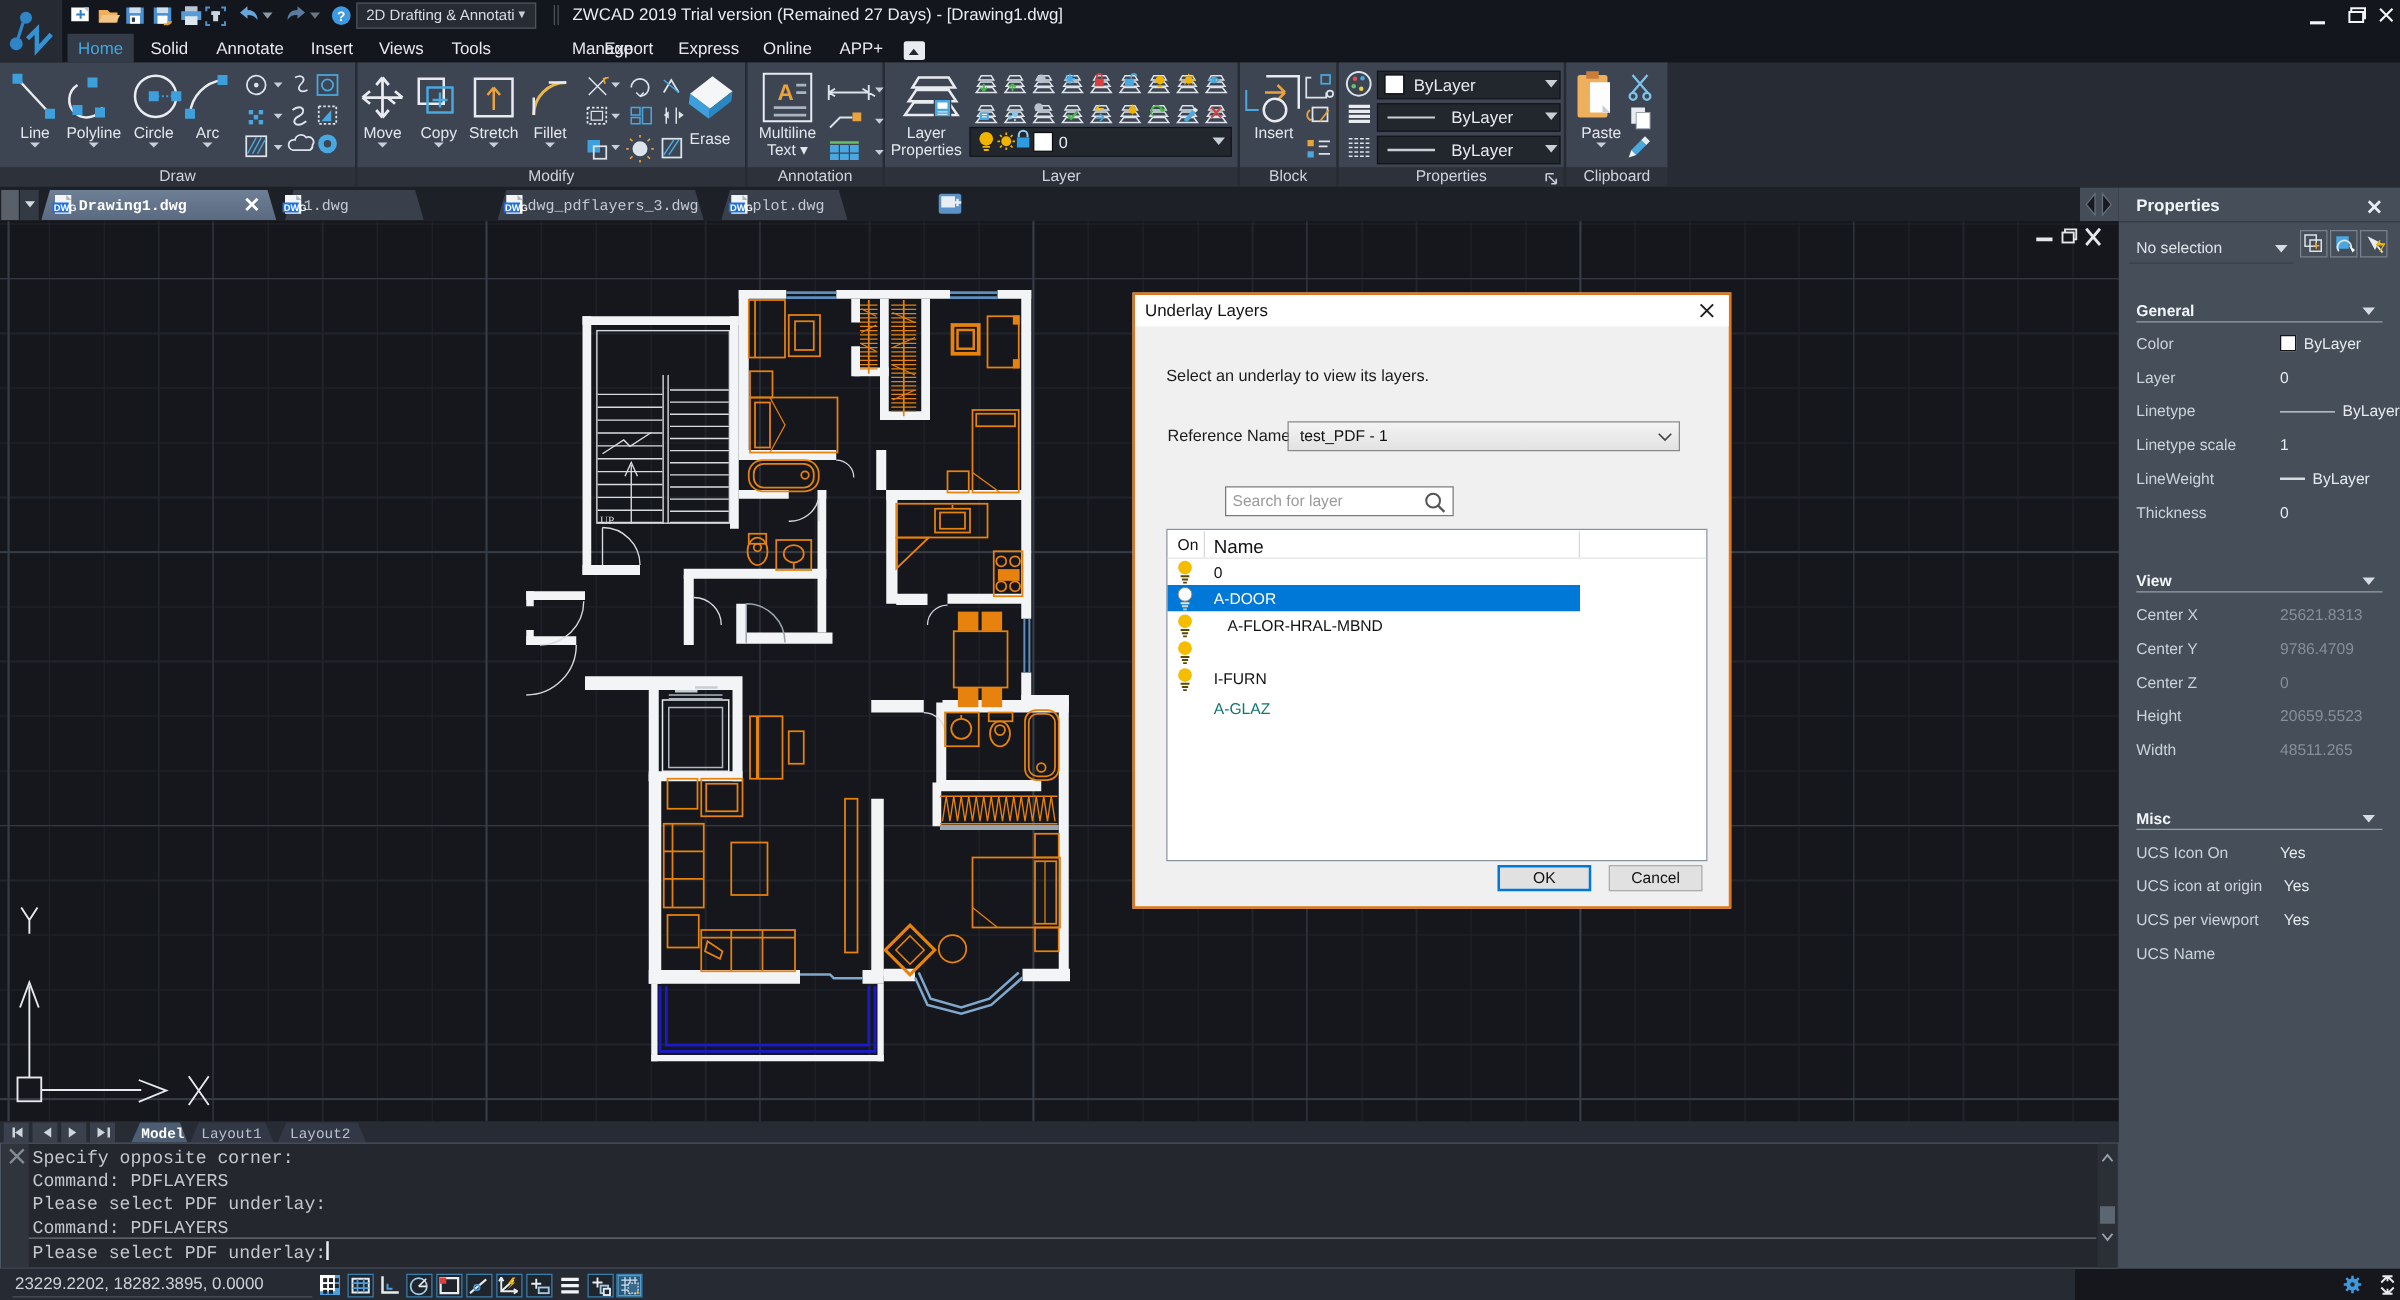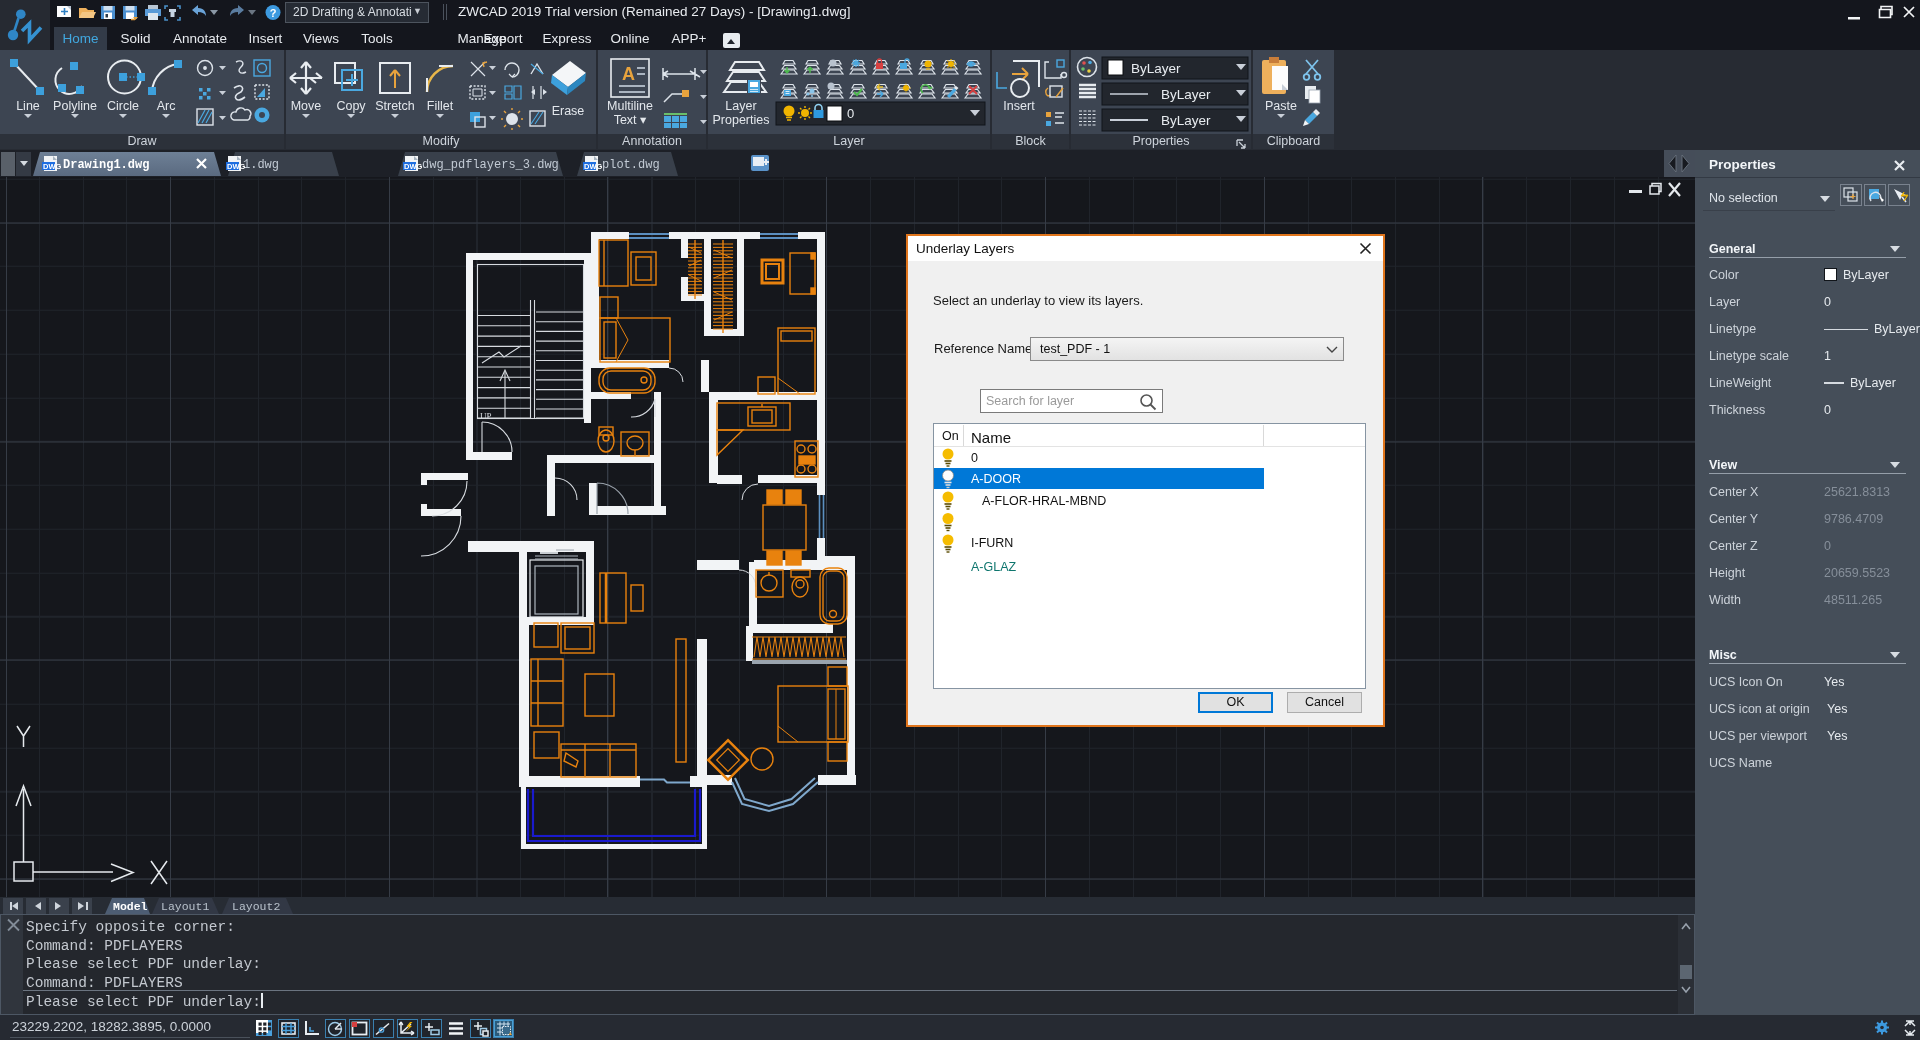--- a/index.html
+++ b/index.html
@@ -34,21 +34,21 @@
 
 
 #modelbar { position:absolute; left:0; top:897px; width:1695px; height:18px; background:#272c34; }
 
 
 #cmdwin { position:absolute; left:0; top:914px; width:1695px; height:101px; background:#24272d; border:1px solid #4d5764; }
 #cmdhist { position:absolute; left:25px; top:3px; color:#c3c8cf; font-family:"Liberation Mono",monospace; font-size:14.5px; line-height:18.5px; white-space:pre; }
 #cmdinput { position:absolute; left:25px; top:78px; color:#c3c8cf; font-family:"Liberation Mono",monospace; font-size:14.5px; }
 
 
-#statusbar { position:absolute; left:0; top:1015px; width:1920px; height:25px; background:#262a32;padding-left:24px; }
+#statusbar { position:absolute; left:0; top:1015px; width:1660px; height:25px; background:#262a32;padding-left:24px; }
 
 
 #props { position:absolute; left:1695px; top:150px; width:225px; height:865px; background:#454e59; }
 .prow { position:absolute; left:14px; width:206px; height:27px; font-size:12.5px; color:#cdd3da; white-space:nowrap; }
 .prow .lab { position:absolute; left:0; top:6px; }
 .prow .val { position:absolute; left:115px; top:6px; color:#e6eaee; }
 .prow .val.gray { color:#868f9a; }
 .psec { position:absolute; left:14px; width:197px; font-size:12.5px; font-weight:bold; color:#f2f5f8; border-bottom:1px solid #959ea9; height:16px; }
 .psec:after { content:""; position:absolute; right:6px; top:4px; width:0; height:0; border-left:5px solid transparent; border-right:5px solid transparent; border-top:6px solid #d7dce2; }
 

